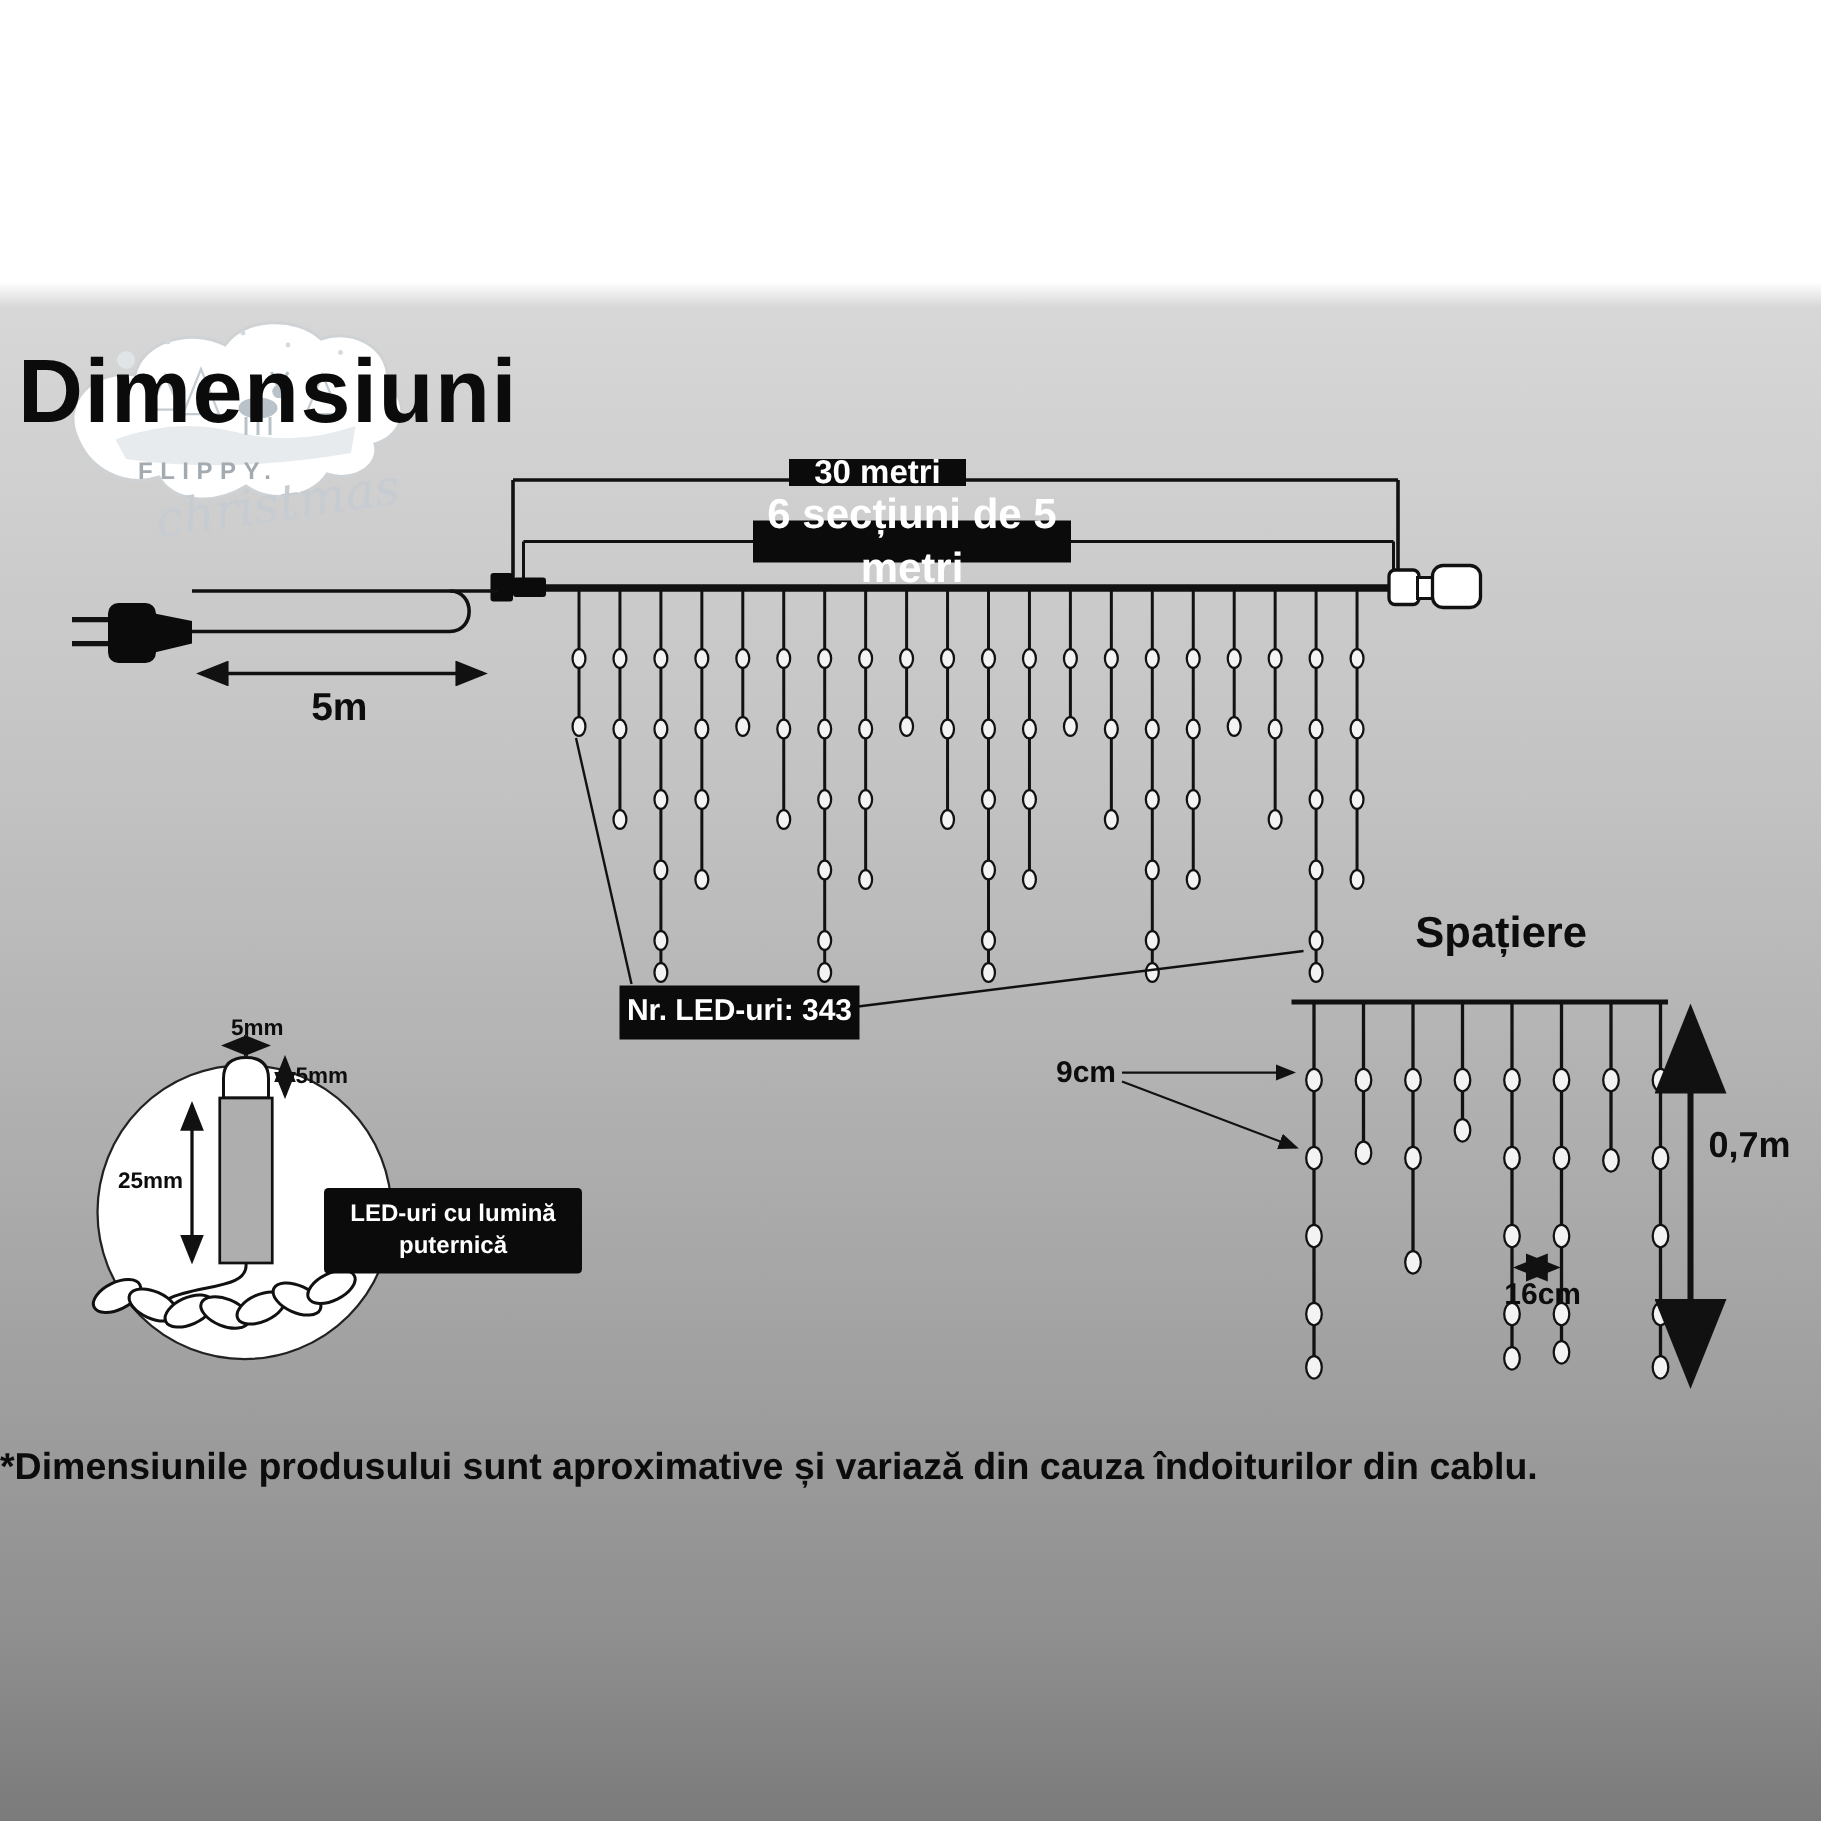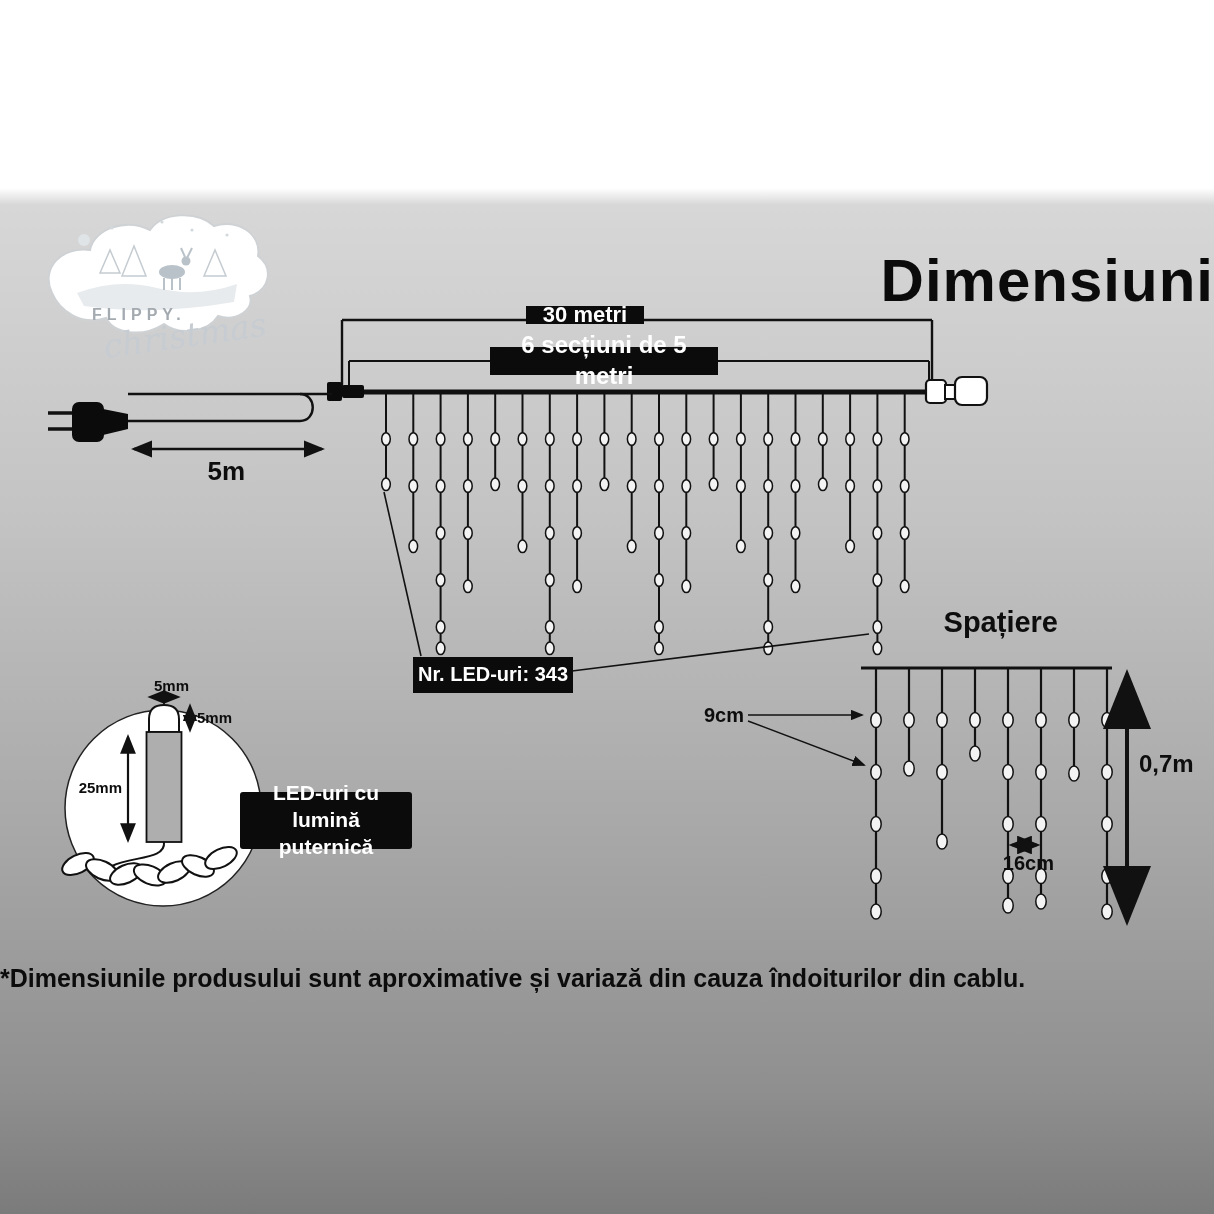--- a/index.html
+++ b/index.html
@@ -2,21 +2,21 @@
 <html><head>
 <meta charset="utf-8">
 <style>
   html,body{margin:0;padding:0;background:#ffffff;}
   .stage{
     position:relative;width:1214px;height:1214px;overflow:hidden;
     font-family:"Liberation Sans",sans-serif;color:#0d0d0d;
     background:linear-gradient(180deg,#ffffff 0px,#ffffff 188px,#d7d7d7 205px,#c3c3c3 520px,#a9a9a9 820px,#8f8f8f 1090px,#7b7b7b 1214px);
   }
   .abs{position:absolute;}
-  .title{left:12px;right:0;top:226px;text-align:right;font-size:60px;font-weight:700;letter-spacing:1px;color:#0b0b0b;margin-top:20px;}
+  .title{left:12px;right:0;top:226px;text-align:left;font-size:60px;font-weight:700;letter-spacing:1px;color:#0b0b0b;}
   .blackbox{
     background:#0b0b0b;color:#ffffff;font-weight:700;
     display:flex;flex-direction:column;align-items:center;justify-content:center;
     text-align:center;line-height:1.28;
   }
   .lbl{font-weight:700;color:#0d0d0d;}
   .ctr{text-align:right;}
   svg{display:block;}
   .logo-brand{position:absolute;left:70px;top:108px;font-size:16px;font-weight:600;letter-spacing:5px;color:#a3aab0;}
   .logo-script{position:absolute;left:78px;top:118px;width:170px;text-align:center;font-family:"DejaVu Serif",serif;font-style:italic;font-size:33px;color:#c6ccd1;transform:rotate(-8deg);}
@@ -284,21 +284,21 @@
     <div class="logo-brand">FLIPPY.</div>
     <div class="logo-script">christmas</div>
   </div>
 
   <div class="abs title">Dimensiuni</div>
 
   <div class="abs blackbox" style="left:526px;top:306px;width:118px;height:18px;font-size:22px">
     <span>30 metri</span>
   </div>
 
-  <div class="abs blackbox" style="left:490px;top:347px;width:228px;height:28px;font-size:24px">
+  <div class="abs blackbox" style="left:502px;top:347px;width:212px;height:28px;font-size:28px">
     <span>6 secțiuni de 5 metri</span>
   </div>
 
 
   <div class="abs blackbox" style="left:413px;top:657px;width:160px;height:36px;font-size:20px">
     <span>Nr. LED-uri: 343</span>
   </div>
 
   <div class="abs lbl ctr" style="left:185px;top:456px;width:60px;font-size:26px">5m</div>
 
@@ -310,20 +310,20 @@
 
   <div class="abs lbl" style="left:1139px;top:750px;font-size:24px">0,7m</div>
 
 
   <div class="abs lbl ctr" style="left:139px;top:677px;width:50px;font-size:15px">5mm</div>
 
   <div class="abs lbl" style="left:197px;top:709px;font-size:15px">5mm</div>
 
   <div class="abs lbl" style="left:74px;top:779px;width:48px;text-align:right;font-size:15px">25mm</div>
 
-  <div class="abs blackbox" style="left:240px;top:792px;width:172px;height:57px;font-size:21px;border-radius:3px">
+  <div class="abs blackbox" style="left:216px;top:792px;width:172px;height:57px;font-size:16px;border-radius:3px">
     <span>LED-uri cu lumină</span>
     <span>puternică</span>
   </div>
 
   <div class="abs footnote">*Dimensiunile produsului sunt aproximative și variază din cauza îndoiturilor din cablu.</div>
 
 </div>
 
 </body></html>

